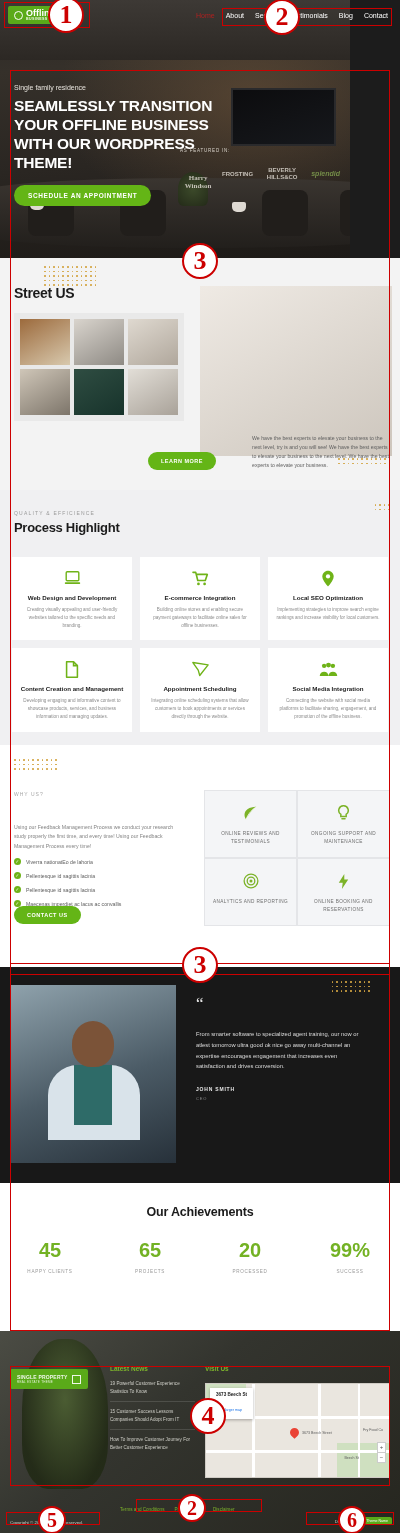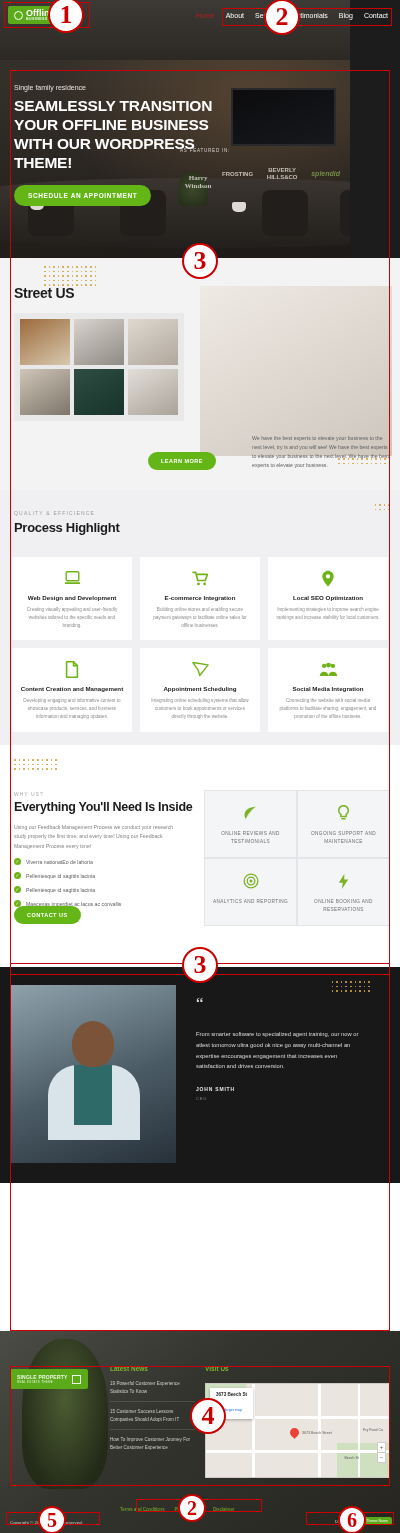--- a/index.html
+++ b/index.html
@@ -421,21 +421,20 @@
         <i></i>
         <i></i>
         <i></i>
         <i></i>
         <i></i>
         <i></i>
         <i></i>
         <i></i>
     </div>
     <div class="evr-kick">WHY US?</div>
-    <h2>Everything You'll Need Is Inside</h2>
     <p class="evr-p">Using our Feedback Management Process we conduct your research study properly the first time, and every time! Using our Feedback Management Process every time!</p>
     <ul class="evr-list">
       <li>
           <span class="chk">✓</span>
           <span>Viverra nationatEo de lahoria</span>
         </li>
       <li>
           <span class="chk">✓</span>
           <span>Pellentesque id sagittis lacinia</span>
         </li>
@@ -527,20 +526,39 @@
     </div>
     <div class="tst-body">
       <div class="quote">“</div>
       <p class="tst-txt">From smarter software to specialized agent training, our now or atlest tomorrow ultra good ok nice go away multi-channel an expertise encourages engagement that increases even satisfaction and drives conversion.</p>
       <div class="tst-name">JOHN SMITH</div>
       <div class="tst-role">CEO</div>
     </div>
   </section>
 
   <section class="ach">
+    <h2>Our Achievements</h2>
+    <div class="ach-row">
+      <div class="ach-item">
+        <div class="ach-num">45</div>
+        <div class="ach-lbl">HAPPY CLIENTS</div>
+      </div>
+      <div class="ach-item">
+        <div class="ach-num">65</div>
+        <div class="ach-lbl">PROJECTS</div>
+      </div>
+      <div class="ach-item">
+        <div class="ach-num">20</div>
+        <div class="ach-lbl">PROCESSED</div>
+      </div>
+      <div class="ach-item">
+        <div class="ach-num">99%</div>
+        <div class="ach-lbl">SUCCESS</div>
+      </div>
+    </div>
   </section>
 
   <footer class="ftr">
     <div class="ftr-bg"></div>
     <div class="ftr-plant"></div>
 
     <div class="ftr-logo">
       <span>
         <b>SINGLE PROPERTY</b>
         <span>REAL ESTATE THEME</span>

